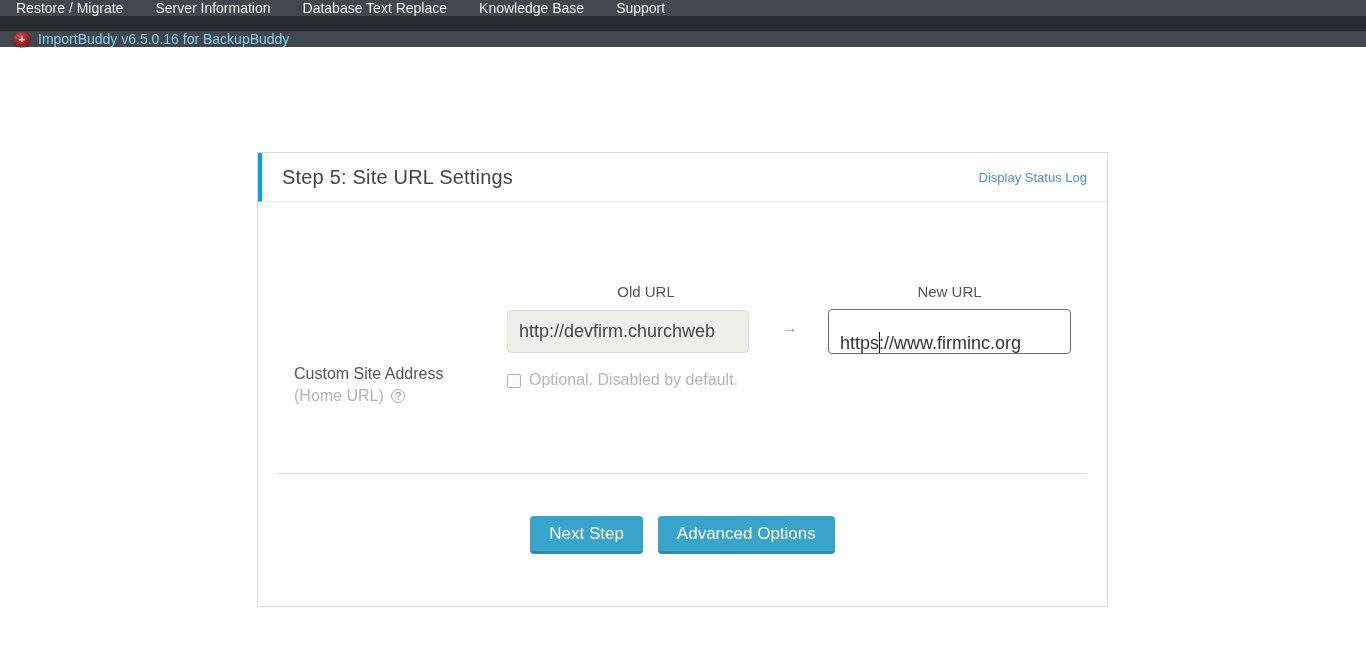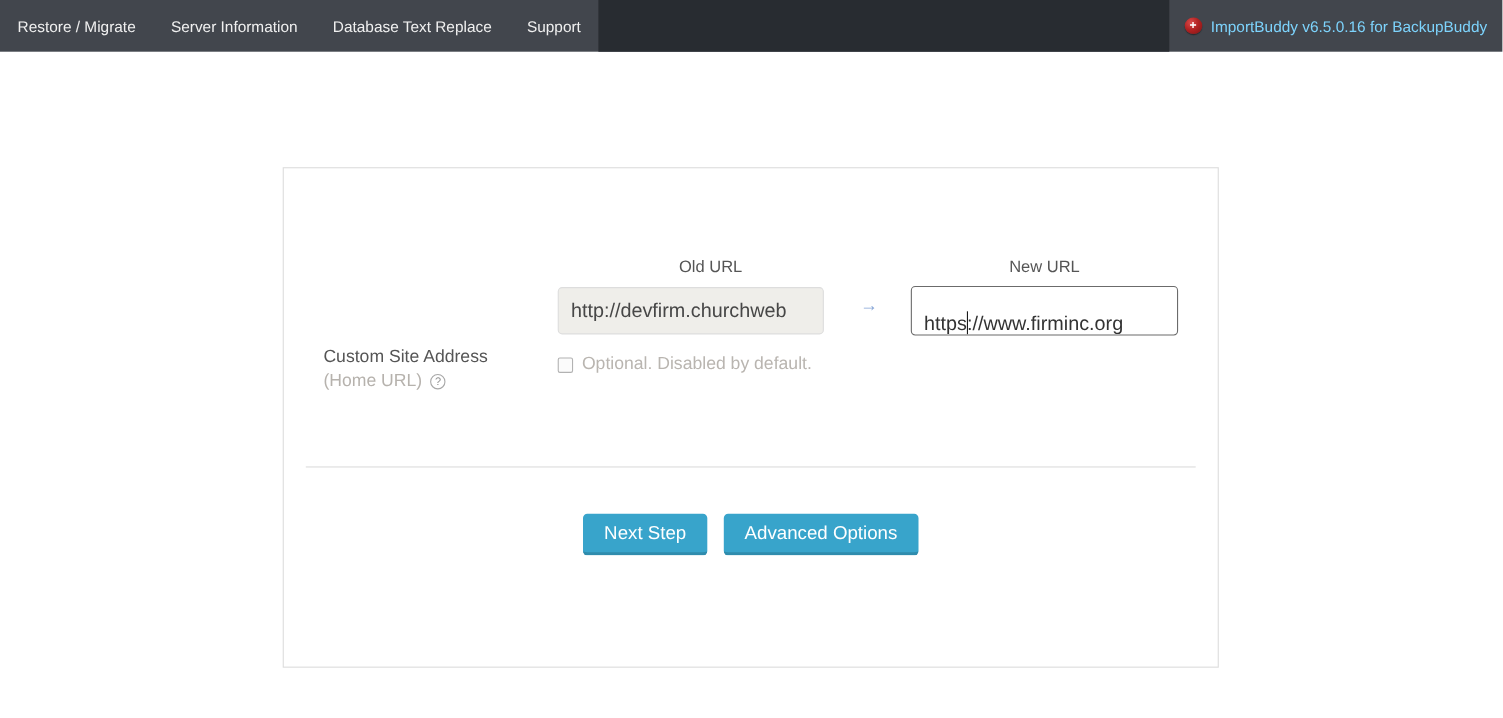--- a/index.html
+++ b/index.html
@@ -1,20 +1,20 @@
 <!DOCTYPE html>
 <html><head>
 <meta charset="utf-8">
 <style>
   * { margin:0; padding:0; box-sizing:border-box; }
   html,body { width:1366px; height:653px; background:#ffffff; font-family:"Liberation Sans", sans-serif; overflow:hidden; }
 
   
   .topnav {
-    display:flex; align-items:stretch; height:47px; background:#42464d; color:#eeeeee;
+    display:flex; align-items:stretch; height:47px; background:#42464d; color:#eeeeee;flex-direction:column;
   }
   .topnav .nav-items { display:flex; }
   .topnav .nav-item {
     display:flex; align-items:center; padding:0 16px; font-size:14px; color:#f0f0f0;
     cursor:pointer; white-space:nowrap;
   }
   .topnav .nav-spacer { flex:1; background:#282c31; }
   .topnav .brand {
     display:flex; align-items:center; padding:0 14px; font-size:14px; color:#7dd3fc; white-space:nowrap;
   }
@@ -94,31 +94,36 @@
   }
 </style>
 </head>
 <body>
 
 <div class="topnav">
   <div class="nav-items">
     <div class="nav-item">Restore / Migrate</div>
     <div class="nav-item">Server Information</div>
     <div class="nav-item">Database Text Replace</div>
+    <div class="nav-item">Knowledge Base</div>
     <div class="nav-item">Support</div>
   </div>
   <div class="nav-spacer"></div>
   <div class="brand">
     <span class="brand-icon"></span>
     <span>ImportBuddy v6.5.0.16 for BackupBuddy</span>
   </div>
 </div>
 
 <div class="panel">
 
+  <div class="panel-header">
+    <span class="panel-title">Step 5: Site URL Settings</span>
+    <a class="status-link">Display Status Log</a>
+  </div>
 
   <div class="panel-body">
 
     <div class="col-header old">Old URL</div>
     <div class="col-header new">New URL</div>
 
 
     <div class="input-old">
       <span>http://devfirm.churchweb</span>
     </div>

